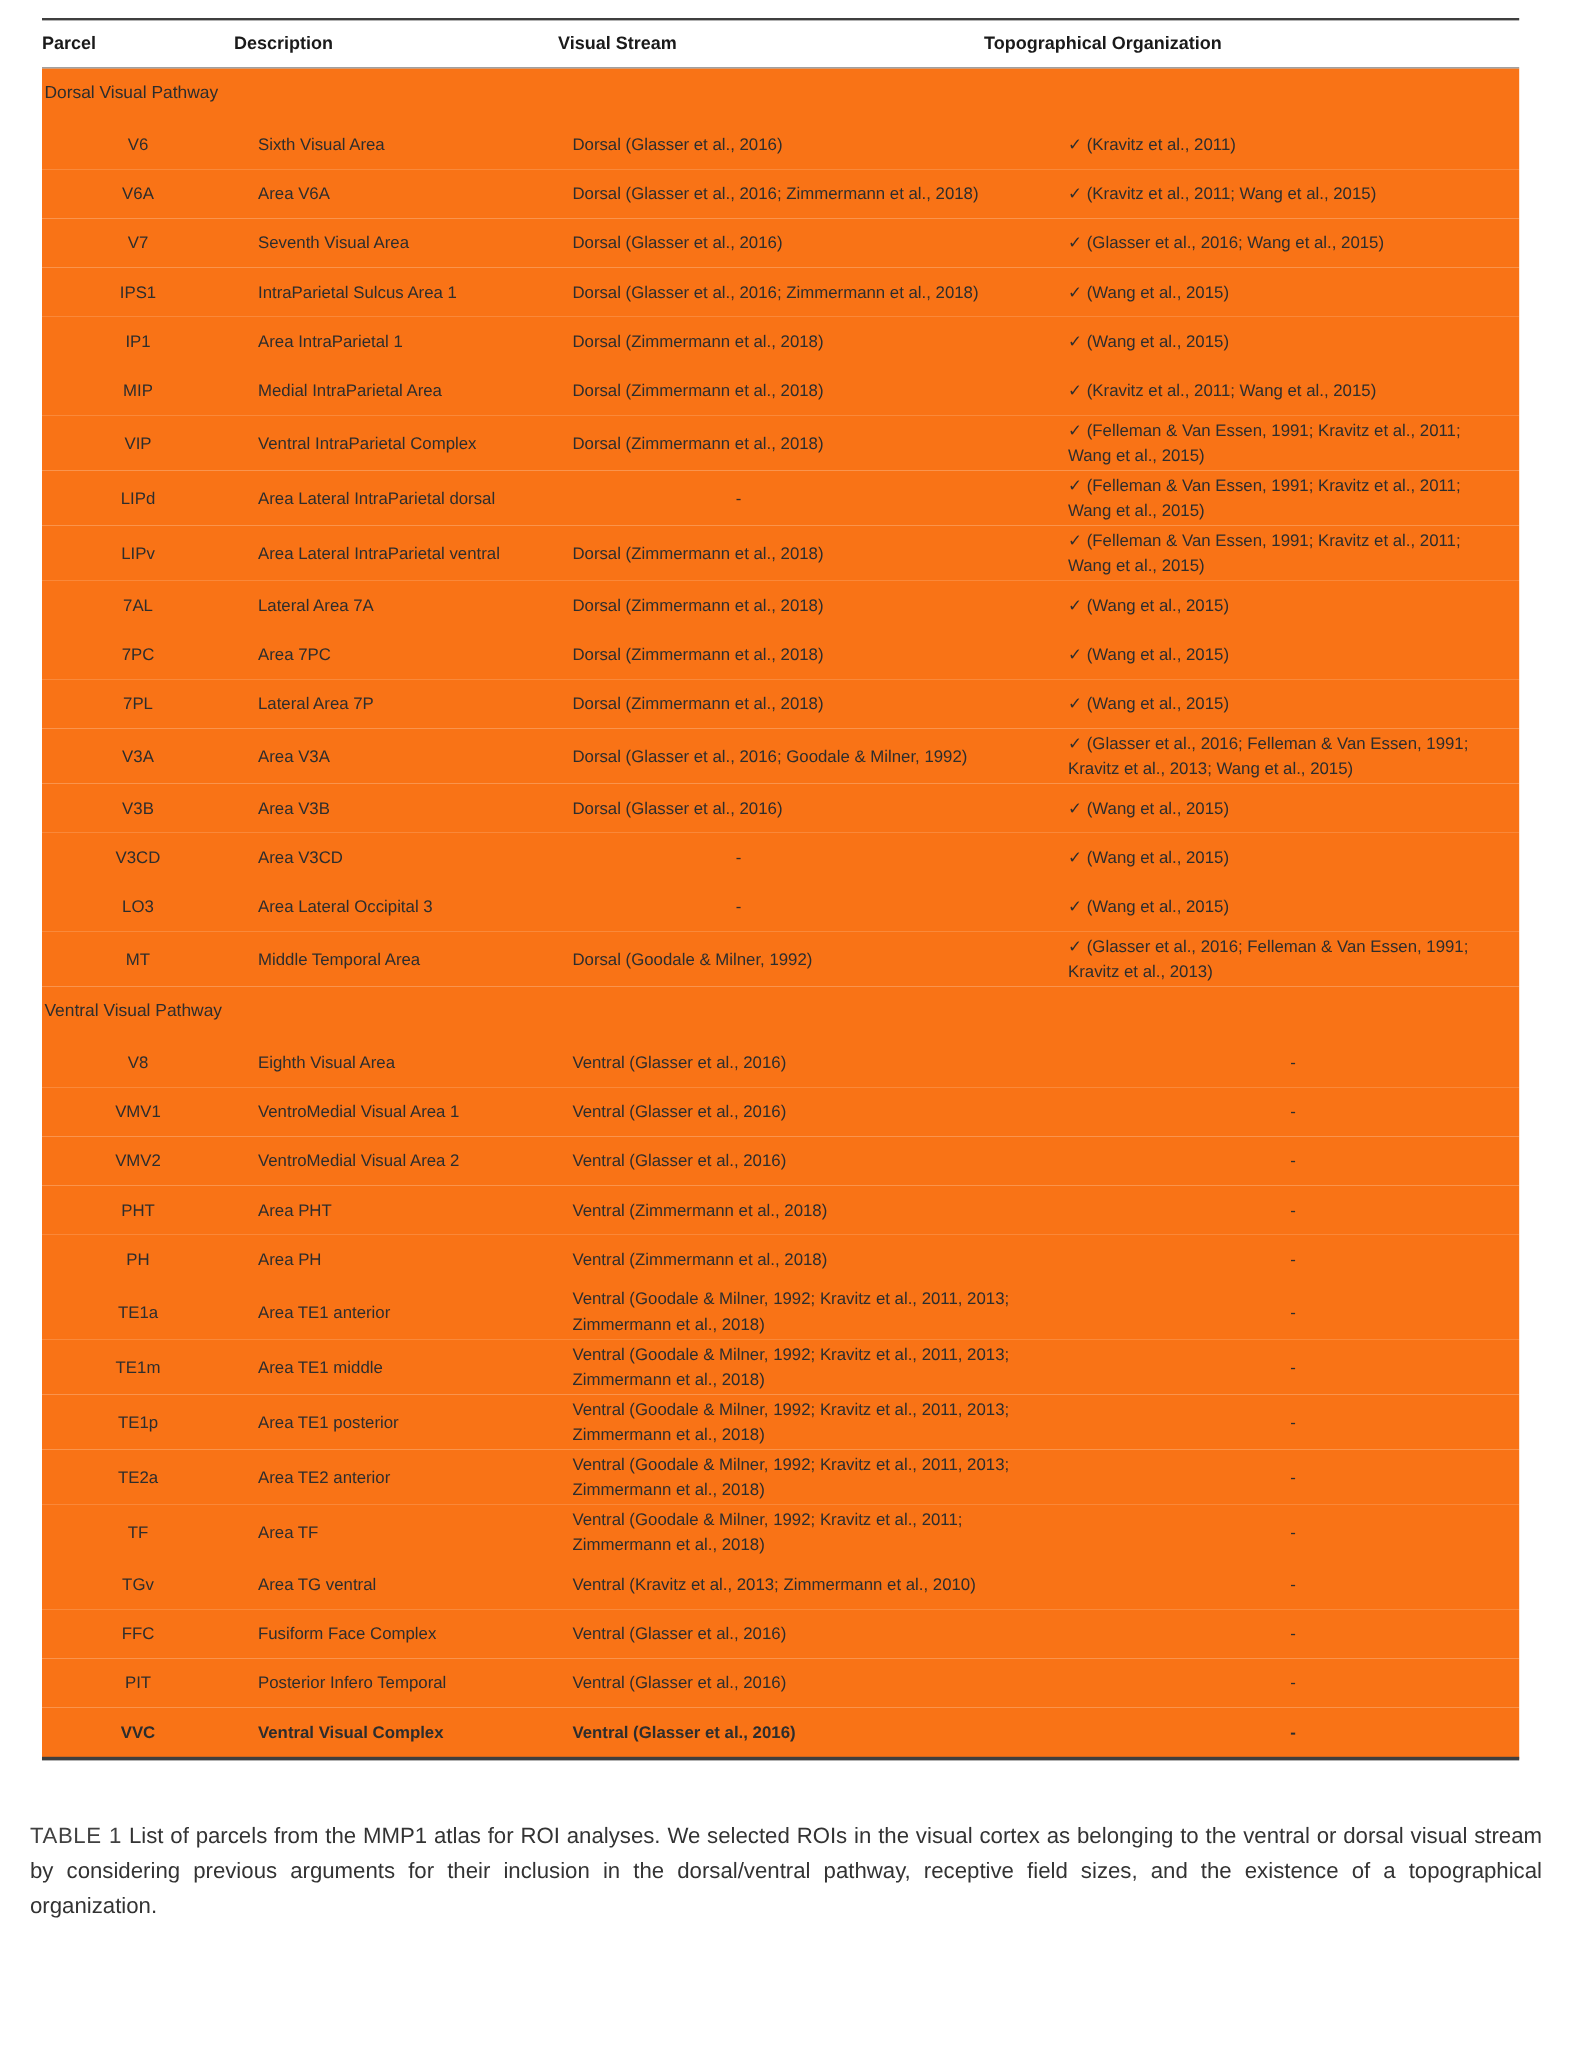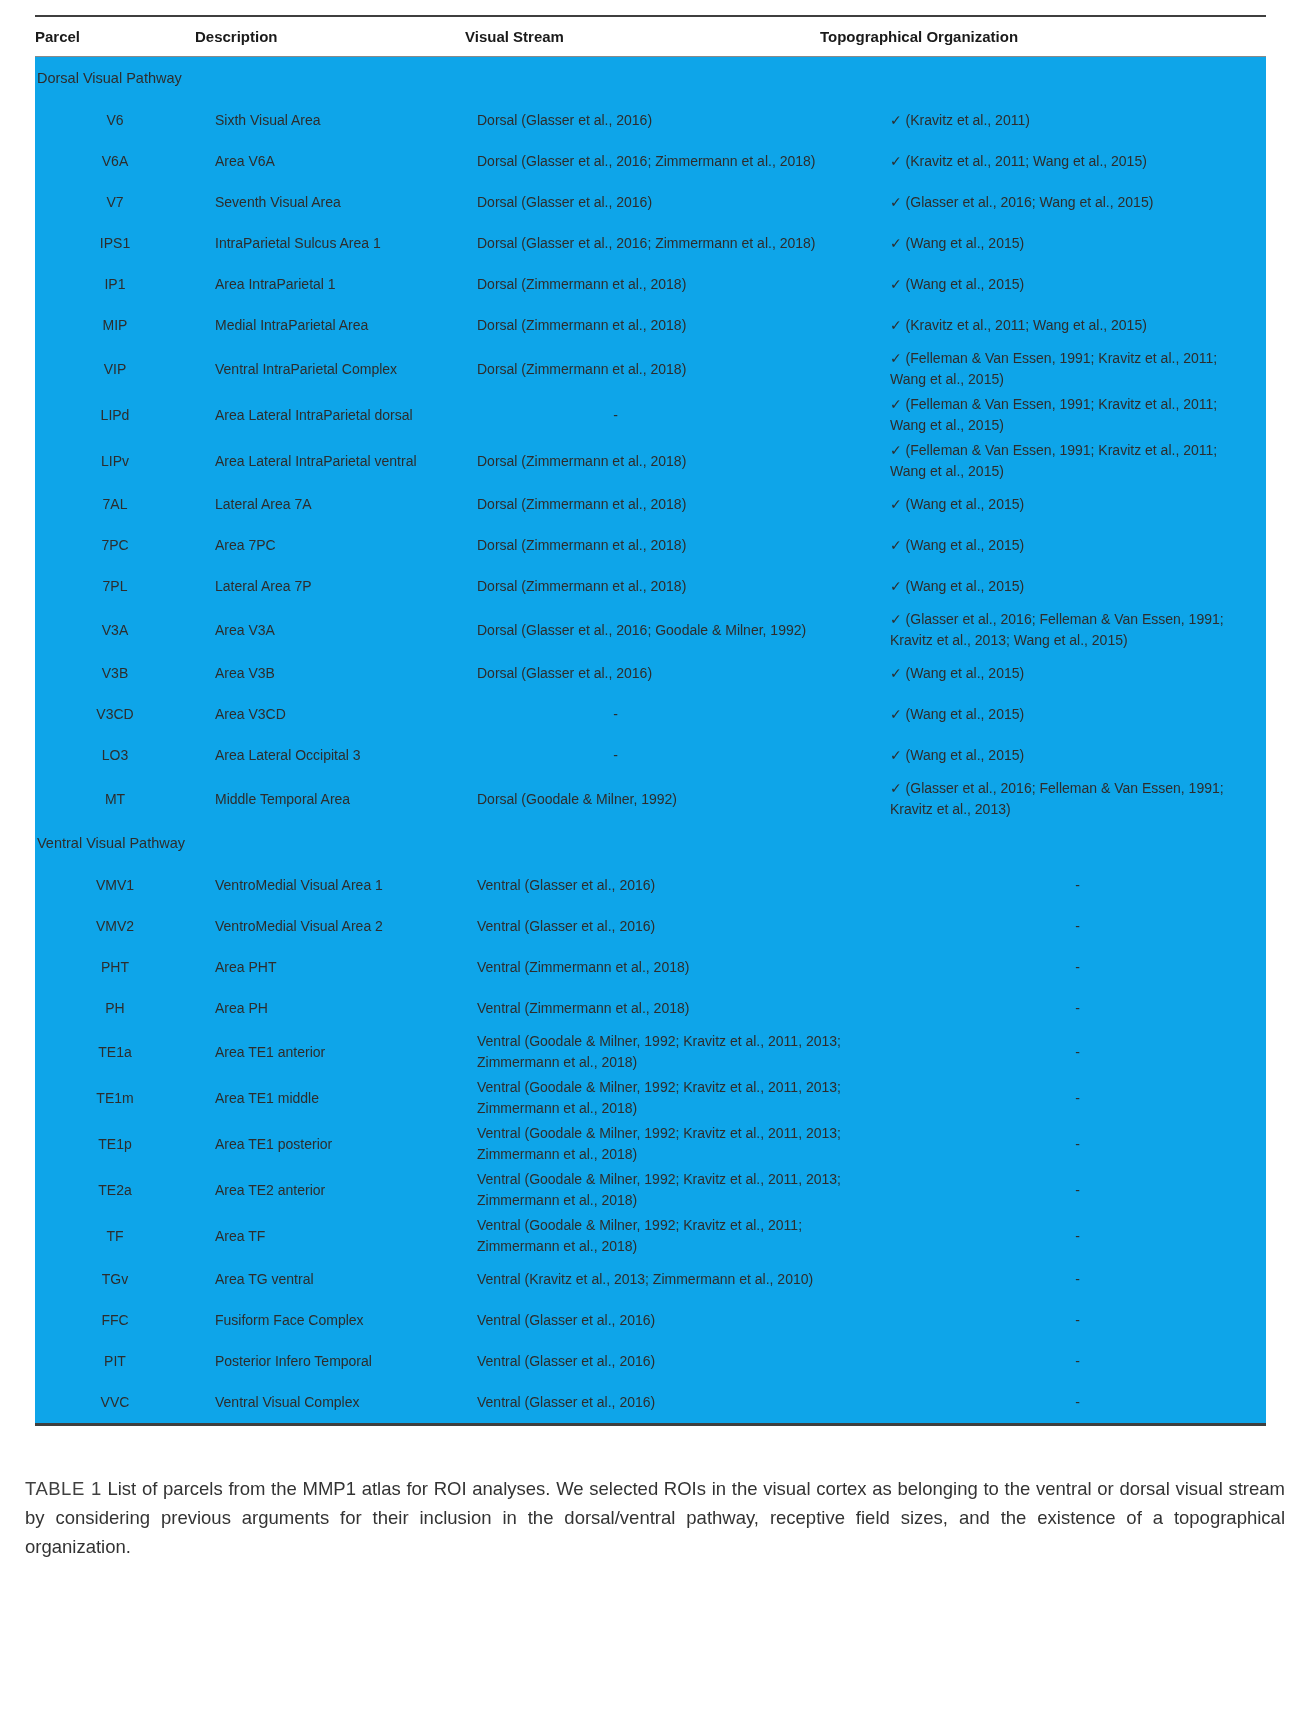--- a/index.html
+++ b/index.html
@@ -31,23 +31,23 @@
   }
   table.roi-table th {
     font-size: 15px;
     font-weight: bold;
     color: #1a1a1a;
     padding: 11px 0;
     text-align: left;
     vertical-align: middle;
   }
   table.roi-table tbody {
-    background: #0ea5e9;
-  }
-  table.roi-table tbody tr:last-child td { border-bottom: none; }
+    background: #f97316;
+  }
+  table.roi-table tbody tr:last-child td { border-bottom: none; font-weight: bold; }
   table.roi-table tbody { border-bottom: 3px solid #3f3f3f; }
   col.c1 { width: 160px; }
   col.c2 { width: 270px; }
   col.c3 { width: 355px; }
   col.c4 { width: 446px; }
   th.c1, td.c1 { text-align: center; }
   th.c2, td.c2 { padding-left: 20px; }
   th.c3, td.c3 { padding-left: 12px; }
   th.c4 { padding-left: 2px; }
   td.c4 { padding-left: 70px; }
@@ -265,20 +265,28 @@
             <div class="w3">Dorsal (Goodale &amp; Milner, 1992)</div>
           </td>
           <td class="c4">
             <div class="w4">✓ (Glasser et al., 2016; Felleman &amp; Van Essen, 1991; Kravitz et al., 2013)</div>
           </td>
         </tr>
         <tr class="section-row">
           <td colspan="4">Ventral Visual Pathway</td>
         </tr>
         <tr>
+          <td class="c1">V8</td>
+          <td class="c2">Eighth Visual Area</td>
+          <td class="c3">
+            <div class="w3">Ventral (Glasser et al., 2016)</div>
+          </td>
+          <td class="c4 dash">-</td>
+        </tr>
+        <tr>
           <td class="c1">VMV1</td>
           <td class="c2">VentroMedial Visual Area 1</td>
           <td class="c3">
             <div class="w3">Ventral (Glasser et al., 2016)</div>
           </td>
           <td class="c4 dash">-</td>
         </tr>
         <tr>
           <td class="c1">VMV2</td>
           <td class="c2">VentroMedial Visual Area 2</td>

